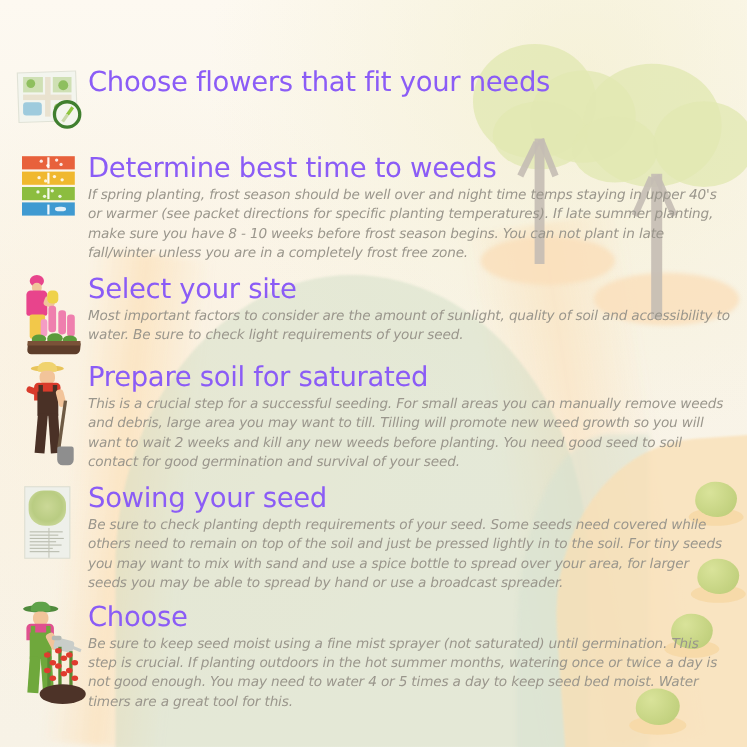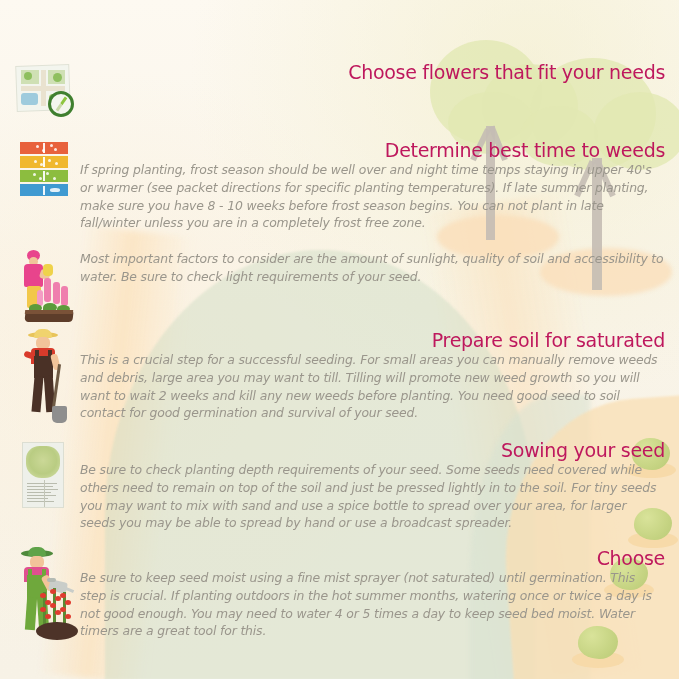--- a/index.html
+++ b/index.html
@@ -122,27 +122,26 @@
     width: 72px;
     display: flex;
     justify-content: center;
   }
   .step-body {
     flex: 1 1 auto;
     padding-right: 6px;
   }
   .step-heading {
     font-family: "DejaVu Sans", sans-serif;
-    font-size: 19px;
+    font-size: 25px;
     font-weight: 400;
-    color: #be185d;
+    color: #8b5cf6;
     line-height: 1.06;
     margin: 0 0 1px 0;
     letter-spacing: -0.3px;
-    text-align: right;
   }
   .step-text {
     font-family: "DejaVu Sans", sans-serif;
     font-style: italic;
     font-size: 12.4px;
     line-height: 1.43;
     color: #9a968c;
     margin: 0;
     letter-spacing: -0.15px;
   }
@@ -346,20 +345,21 @@
           <div class="p3-spike" style="left:24px; top:40px; width:6px; height:16px; background:#f49cc4;"></div>
           <div class="p3-leaf" style="left:16px; top:54px; width:13px; height:8px;"></div>
           <div class="p3-leaf" style="left:30px; top:53px; width:14px; height:9px;"></div>
           <div class="p3-leaf" style="left:44px; top:55px; width:13px; height:8px;"></div>
 
           <div class="p3-rect" style="left:12px; top:61px; width:48px; height:11px; background:#5d3d2a; border-radius:2px 2px 4px 4px; transform:skewX(-6deg);"></div>
           <div class="p3-rect" style="left:12px; top:60px; width:48px; height:4px;  background:#7a5238; transform:skewX(-6deg);"></div>
         </div>
       </div>
       <div class="step-body">
+        <div class="step-heading">Select your site</div>
         <div class="step-text">Most important factors to consider are the amount of sunlight, quality of soil and accessibility to water. Be sure to check light  requirements of your seed.</div>
       </div>
     </div>
 
     <div class="step" style="height:110px;">
       <div class="step-icon">
         <div class="icon-art" style="width:60px; height:100px;">
 
           <div class="p4-part" style="left:14px; top:2px;  width:30px; height:6px;  background:#e8c45a; border-radius:50%;"></div>
           <div class="p4-part" style="left:20px; top:-1px; width:18px; height:9px;  background:#f0d36e; border-radius:8px 8px 2px 2px;"></div>

